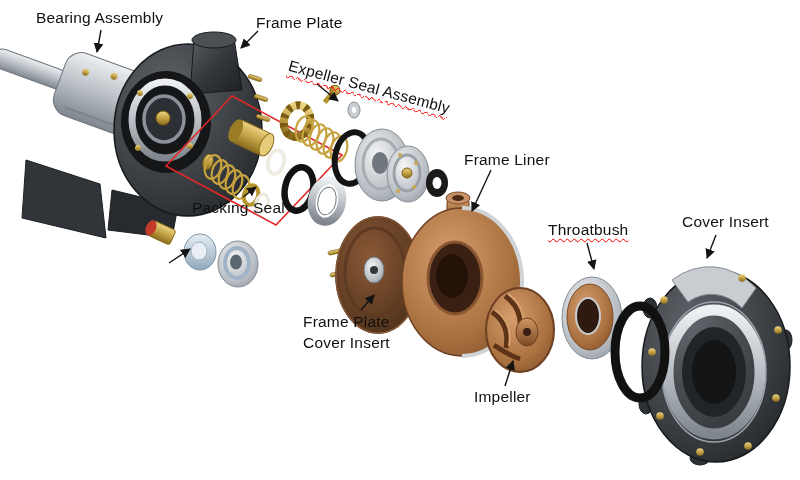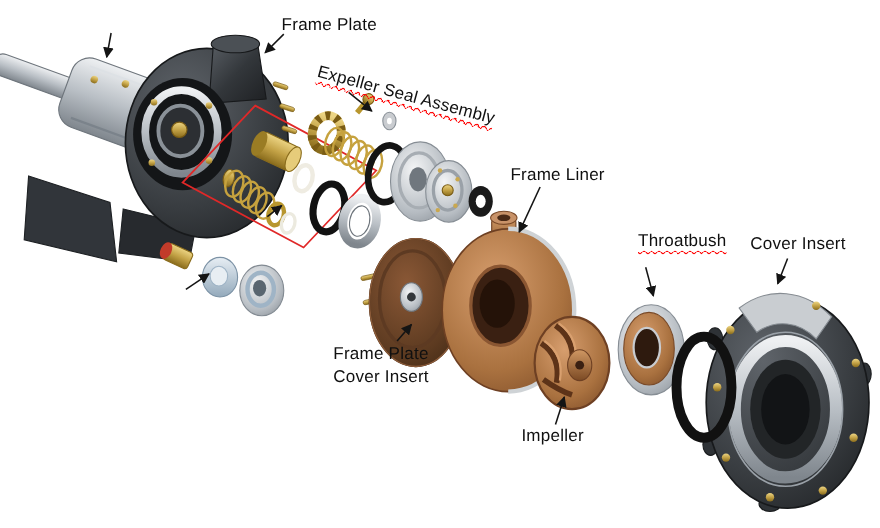--- a/index.html
+++ b/index.html
@@ -247,24 +247,26 @@
       <path d="M491,170 L472,211" marker-end="url(#arr)"></path>
       <path d="M243,197 L256,187" marker-end="url(#arr)"></path>
       <path d="M587,243 L594,269" marker-end="url(#arr)"></path>
       <path d="M716,235 L707,258" marker-end="url(#arr)"></path>
       <path d="M169,263 L190,249" marker-end="url(#arr)"></path>
       <path d="M361,310 L374,295" marker-end="url(#arr)"></path>
       <path d="M505,386 L513,361" marker-end="url(#arr)"></path>
     </g>
   </svg>
 
+  <div class="label" style="left:36px;top:9px;">Bearing Assembly</div>
   <div class="label" style="left:256px;top:14px;">Frame Plate</div>
   <div class="label misspelled tilted" style="left:291px;top:57px;">Expeller Seal Assembly</div>
   <div class="label" style="left:464px;top:151px;">Frame Liner</div>
-  <div class="label misspelled" style="left:548px;top:211px;margin-left:32px;">Throatbush</div>
+  <div class="label" style="left:192px;top:199px;">Packing Seal</div>
+  <div class="label misspelled" style="left:548px;top:221px;">Throatbush</div>
   <div class="label" style="left:682px;top:213px;">Cover Insert</div>
   <div class="label two-line" style="left:303px;top:312px;">
     <span>Frame Plate</span><br>
     <span>Cover Insert</span>
   </div>
   <div class="label" style="left:474px;top:388px;">Impeller</div>
 
 </div>
 
 </body></html>

